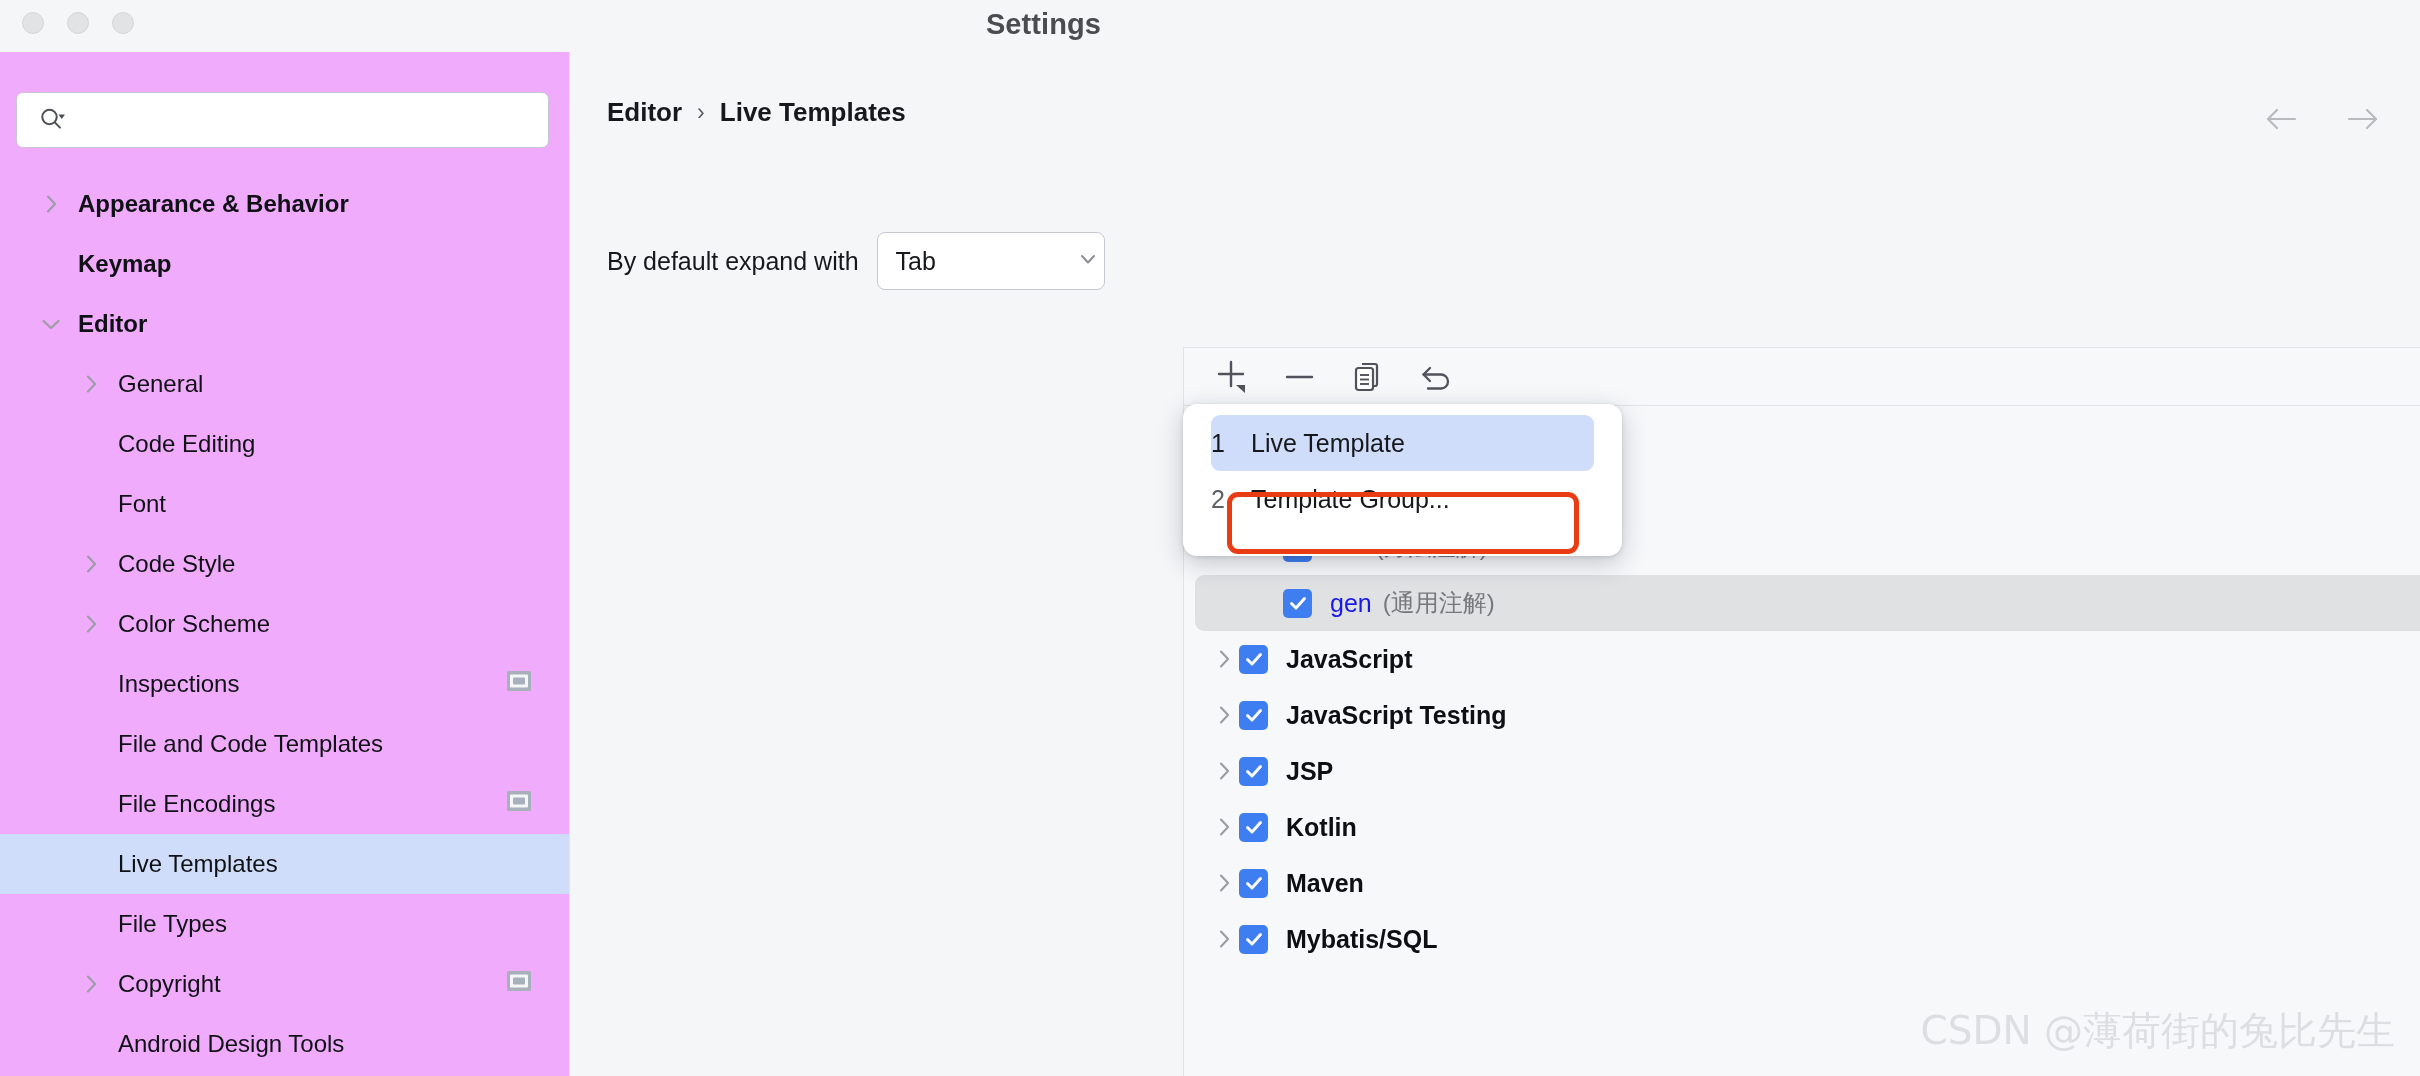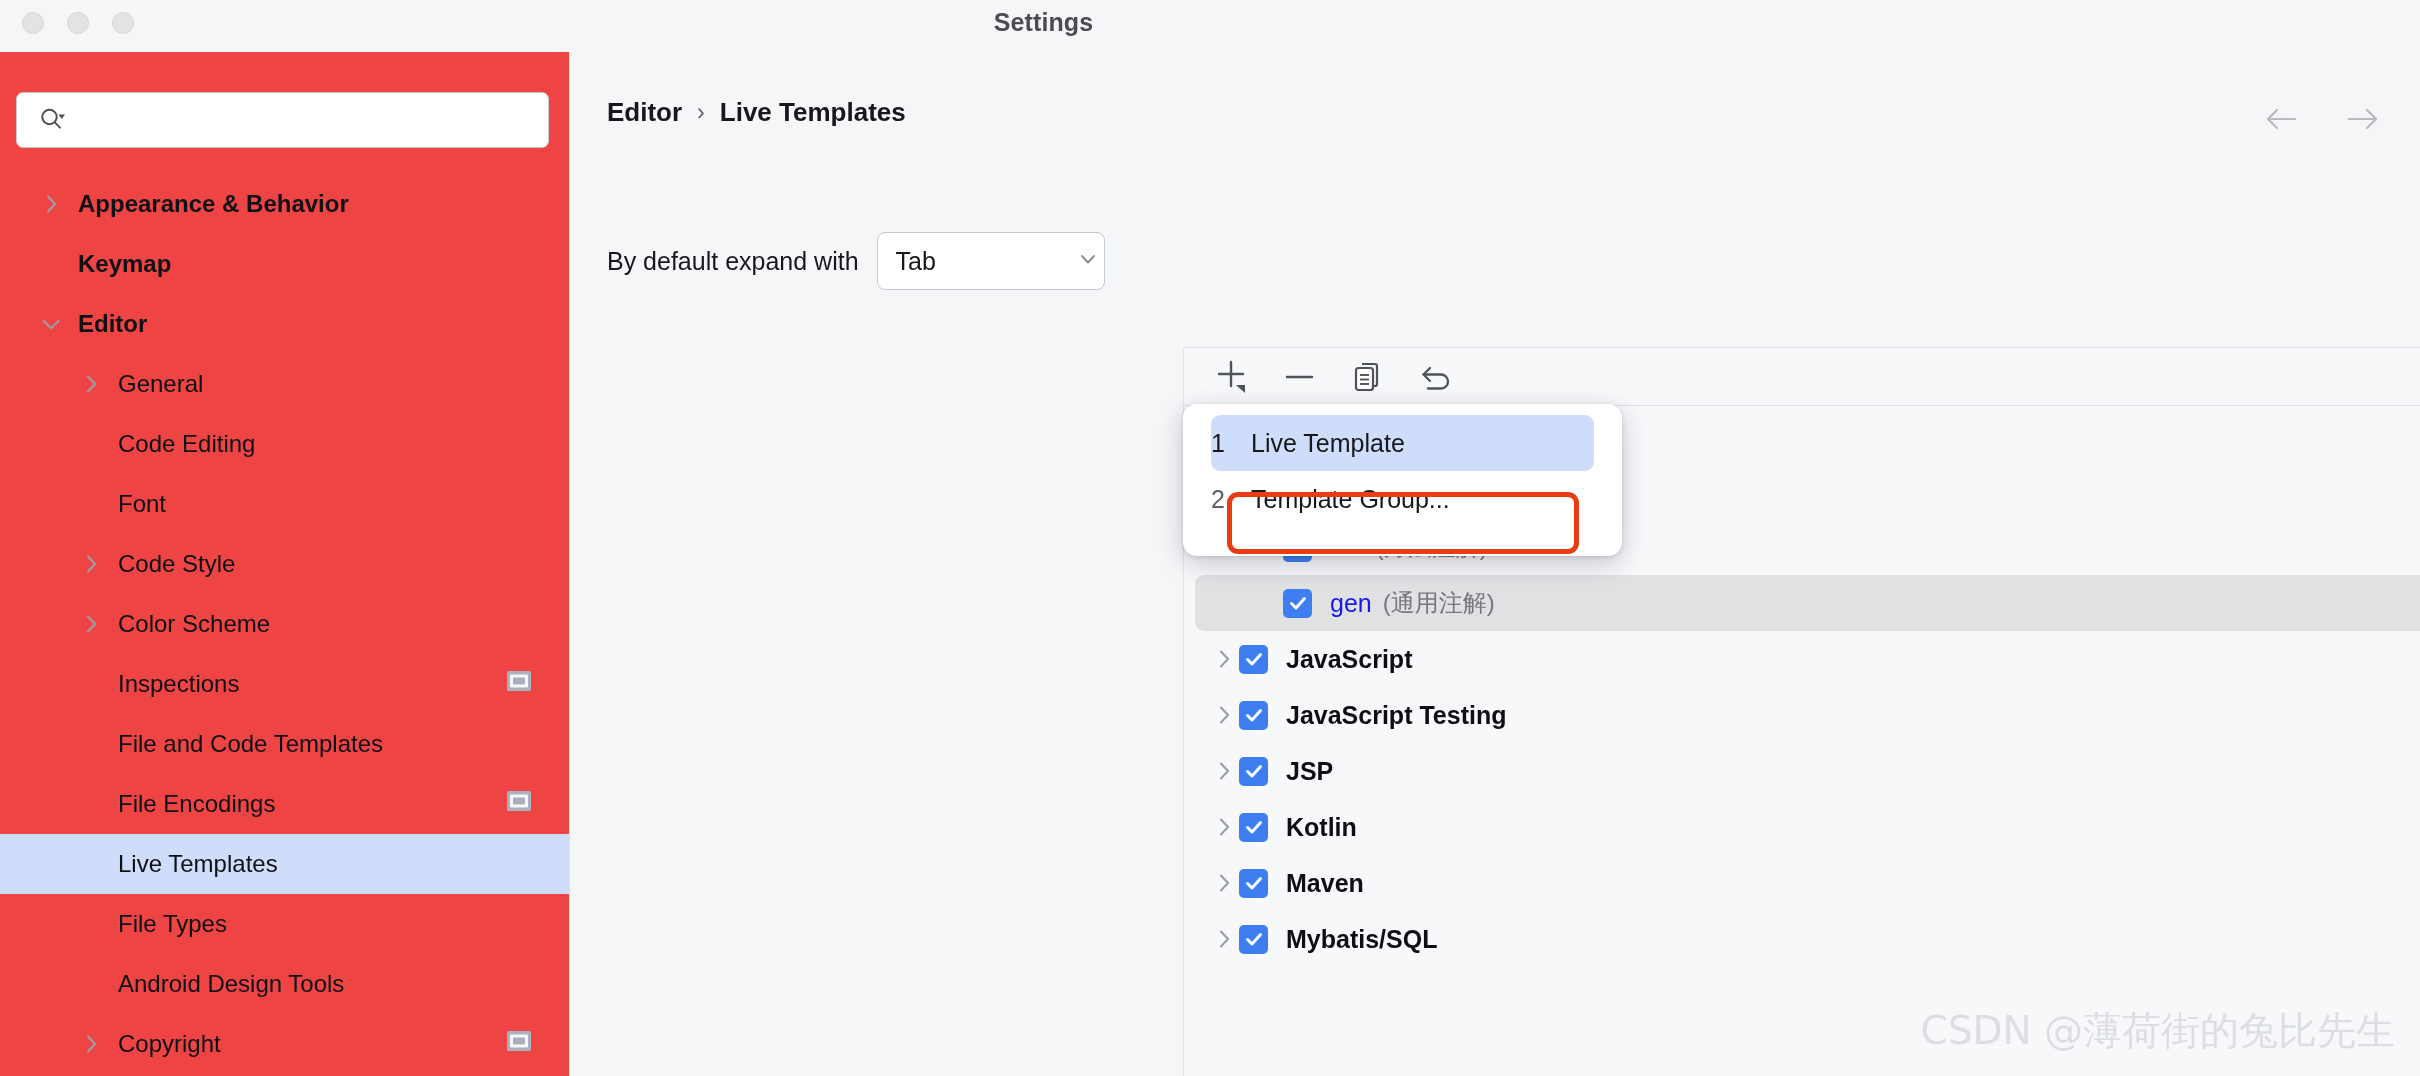--- a/index.html
+++ b/index.html
@@ -15,27 +15,27 @@
 
   
   #titlebar {
     position:absolute; left:0; top:0; width:2420px; height:52px;
     background:#f5f6f8;
   }
   #traffic { position:absolute; left:22px; top:12px; display:flex; gap:23px; }
   .tl { width:22px; height:22px; border-radius:50%; background:#e2e3e5; border:1px solid #d5d6d8; }
   #window-title {
     position:absolute; left:0; top:8px; width:2087px; text-align:center;
-    font-size:25px; font-weight:bold; color:#4a4c50; letter-spacing:.1px;
+    font-size:29px; font-weight:bold; color:#4a4c50; letter-spacing:.1px;
   }
 
   
   #sidebar {
     position:absolute; left:0; top:52px; width:570px; height:1024px;
-    background:#ef4444; border-right:1px solid #e3e4e7;
+    background:#f0abfc; border-right:1px solid #e3e4e7;
     overflow:hidden;
   }
   #search-wrap { position:absolute; left:16px; top:40px; width:533px; height:56px; }
   #search-box {
     width:100%; height:100%;
     background:#ffffff; border:1px solid #c5c8d0; border-radius:7px;
     display:flex; align-items:center; padding-left:20px;
   }
   #search-box .si { flex:0 0 auto; display:flex; align-items:center; }
   #search-input {
@@ -245,34 +245,34 @@
             <rect x="7" y="7.5" width="12" height="7" rx="1" fill="#a7b0bb"></rect>
           </svg></span>
       </div>
       <div class="nav-row lvl1 selected">
         <span>Live Templates</span>
       </div>
       <div class="nav-row lvl1">
         <span>File Types</span>
       </div>
       <div class="nav-row lvl1">
-        <span>Android Design Tools</span>
-      </div>
-      <div class="nav-row lvl1">
         <span class="chev">
           <svg width="26" height="26" viewBox="0 0 26 26">
             <polyline points="10,5.5 17,13 10,20.5" fill="none" stroke="#9a9da3" stroke-width="2.1" stroke-linecap="round" stroke-linejoin="round"></polyline>
           </svg>
         </span>
         <span>Copyright</span>
         <span class="scope-icon"><svg width="26" height="22" viewBox="0 0 26 22">
             <rect x="1" y="1" width="24" height="20" rx="1.5" fill="#a7b0bb"></rect>
             <rect x="4" y="4.5" width="18" height="13" rx="1" fill="#f5f6f8"></rect>
             <rect x="7" y="7.5" width="12" height="7" rx="1" fill="#a7b0bb"></rect>
           </svg></span>
+      </div>
+      <div class="nav-row lvl1">
+        <span>Android Design Tools</span>
       </div>
     </div>
 </div>
 
 <div id="main">
 
   <div id="breadcrumb">
     <span>Editor</span>
     <span class="sep">›</span>
     <span>Live Templates</span>

